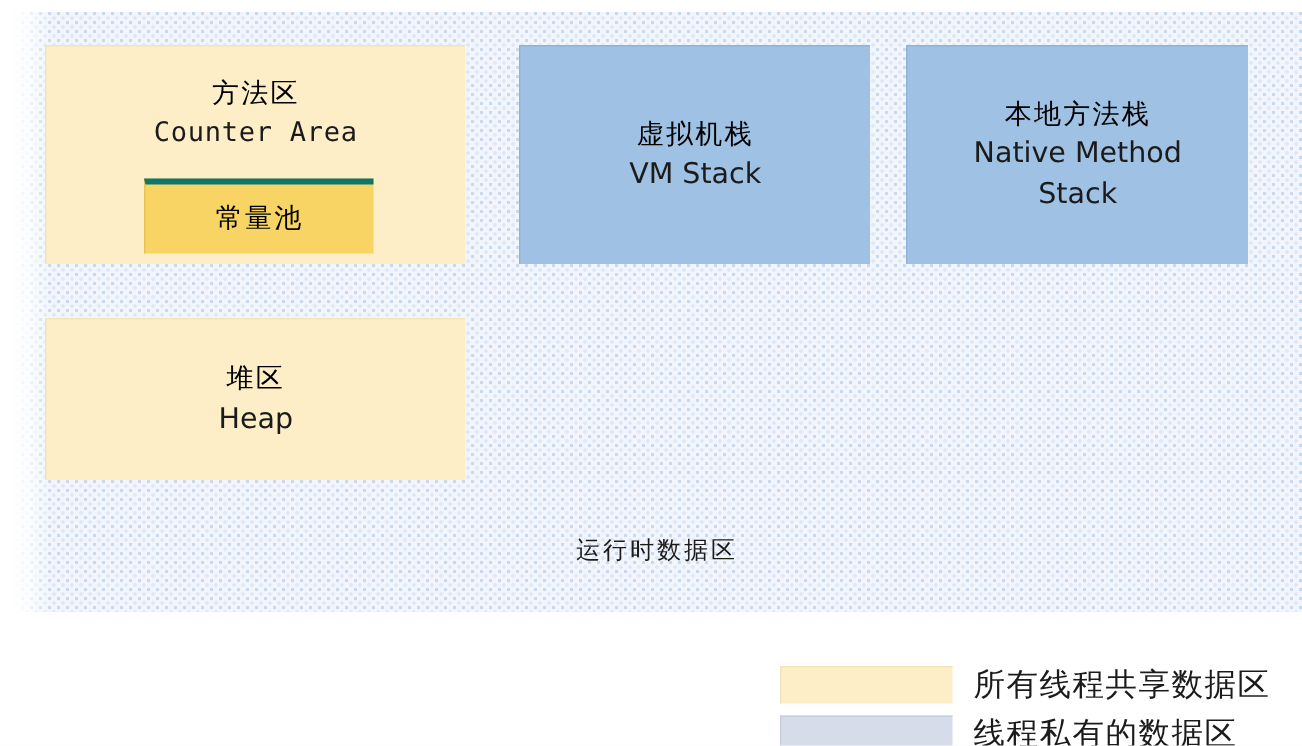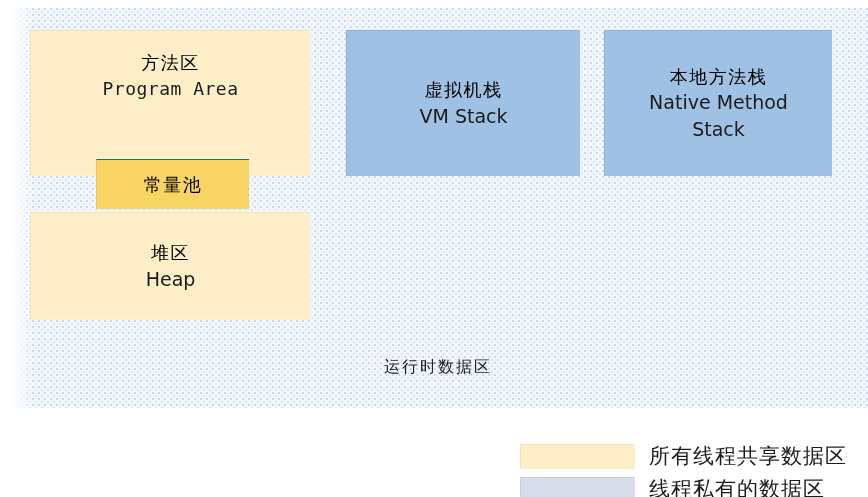--- a/index.html
+++ b/index.html
@@ -91,27 +91,26 @@
     padding-top: 19px;
   }
   
   #constant-pool {
     position: absolute;
     left: 65px;
     top: 88px;
     width: 153px;
     height: 50px;
     background: #f8d465;
-    border-top: 1px solid #0f766e;
+    border-top: 4px solid #0f766e;
     border-left: 1px solid #e9c455;
     display: flex;
     align-items: center;
     justify-content: center;
     box-sizing: border-box;
-    margin-top: 40px;
   }
 
   
   #vm-stack {
     left: 338px;
     top: 22px;
     width: 234px;
     height: 146px;
   }
   
@@ -188,21 +187,21 @@
 </style>
 </head>
 <body>
 
 <div id="runtime-container">
 
   <div id="container-left-fade"></div>
 
   <div class="region shared" id="method-area">
     <div class="cn-label">方法区</div>
-    <div class="en-label mono">Program Area</div>
+    <div class="en-label mono">Counter Area</div>
     <div id="constant-pool">
       <span class="cn-label">常量池</span>
     </div>
   </div>
 
   <div class="region private" id="vm-stack">
     <div class="cn-label">虚拟机栈</div>
     <div class="en-label">VM Stack</div>
   </div>
 

